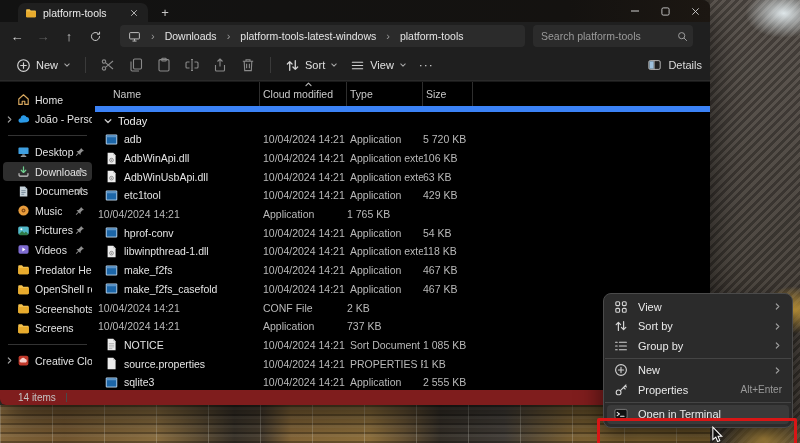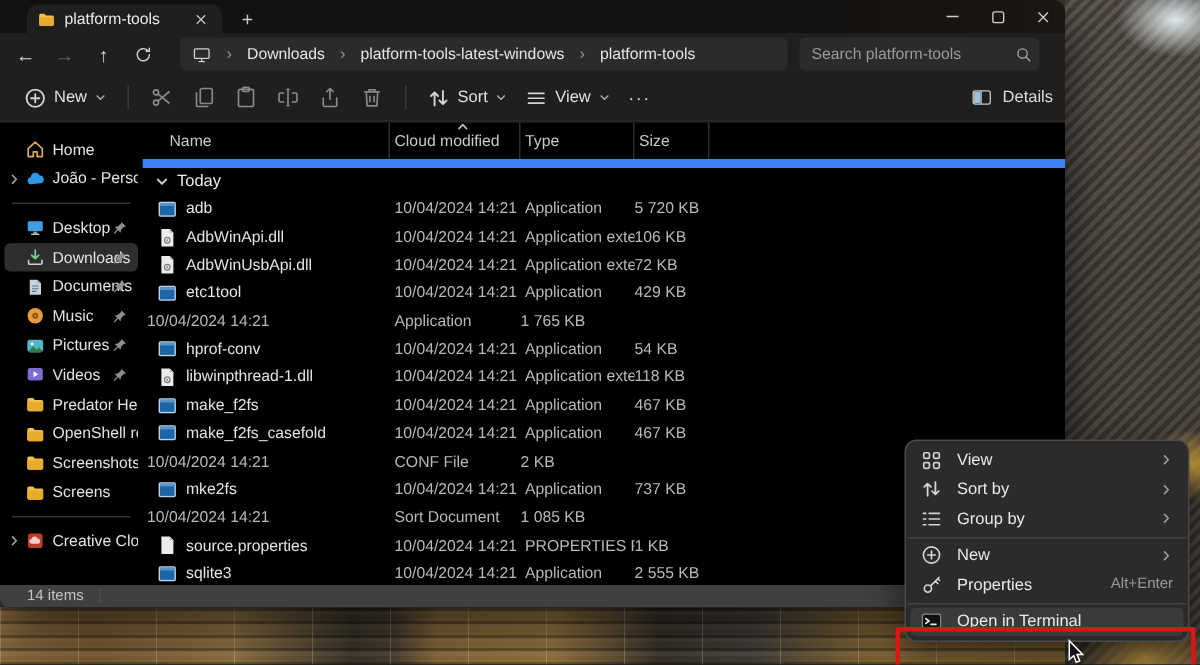--- a/index.html
+++ b/index.html
@@ -110,21 +110,21 @@
   .sortcaret { position:absolute; top:-2px; left:44px; color:#b8b8b8; display:inline-flex; }
   .grouprow { height:18px; display:flex; align-items:center; gap:5px; padding-left:8px; font-size:11px; color:#ececec; }
   .grouprow .icon { width:10px; height:10px; color:#c8c8c8; }
   .row { height:18.7px; display:grid; grid-template-columns:165px 87px 76px 50px 1fr; align-items:center; font-size:10.5px; }
   .cell-name { display:flex; align-items:center; gap:6px; padding-left:10px; color:#e4e4e4; white-space:nowrap; overflow:hidden; }
   .cell-name .icon { width:13px; height:13px; }
   .cell-date, .cell-type { padding-left:3px; color:#b9b9b9; white-space:nowrap; overflow:hidden; }
   .cell-size { text-align:left; padding-right:5px; color:#b9b9b9; white-space:nowrap; }
 
   
-  .statusbar { position:absolute; left:0; right:0; bottom:0; height:15px; background:#404040; display:flex; align-items:center; padding-left:18px; font-size:10px; color:#c4c4c4; }
+  .statusbar { position:absolute; left:0; right:0; bottom:0; height:15px; background:#7f1d1d; display:flex; align-items:center; padding-left:18px; font-size:10px; color:#c4c4c4; }
   .sb-count-div { width:1px; height:9px; background:#4a4a4a; margin-left:10px; }
 
   
   .contextmenu {
     position:absolute; left:603px; top:293px; width:190px;
     background:#2b2b2b; border:1px solid #4a4a4a; border-radius:8px;
     padding:3px 0; box-shadow:0 10px 26px rgba(0,0,0,.6); z-index:50;
   }
   .cm-item { height:19.5px; display:grid; grid-template-columns:24px 1fr auto; align-items:center; padding:0 10px; font-size:11px; color:#e9e9e9; }
   .cm-item .icon { width:14px; height:14px; }
@@ -566,21 +566,21 @@
                   <path d="M2.8 0.8h6l2.6 2.6v9.8H2.8Z" fill="#ececec"></path>
                   <path d="M8.8 0.8v2.6h2.6Z" fill="#bdbdbd"></path>
                   <circle cx="7" cy="8.8" r="2" fill="none" stroke="#7d7d7d" stroke-width="0.9"></circle>
                   <circle cx="7" cy="8.8" r="0.7" fill="#7d7d7d"></circle>
                 </svg>
               </span>
               <span>AdbWinUsbApi.dll</span>
             </div>
             <div class="cell-date">10/04/2024 14:21</div>
             <div class="cell-type">Application exten...</div>
-            <div class="cell-size">72 KB</div>
+            <div class="cell-size">63 KB</div>
             <div></div>
           </div>
           <div class="row">
             <div class="cell-name">
               <span class="icon" style="width:13px;height:13px">
                 <svg viewBox="0 0 14 14">
                   <rect x="0.8" y="1.6" width="12.4" height="10.8" rx="1.2" fill="#b9d3ea"></rect>
                   <rect x="1.8" y="2.6" width="10.4" height="8.8" fill="#1c66a8"></rect>
                   <rect x="1.8" y="2.6" width="10.4" height="2" fill="#5e95c6"></rect>
                 </svg>
@@ -663,36 +663,36 @@
             <div class="cell-size">467 KB</div>
             <div></div>
           </div>
           <div class="row">
             <div class="cell-date">10/04/2024 14:21</div>
             <div class="cell-type">CONF File</div>
             <div class="cell-size">2 KB</div>
             <div></div>
           </div>
           <div class="row">
-            <div class="cell-name">
-              <span class="icon" style="width:13px;height:13px">
-                <svg viewBox="0 0 14 14">
-                  <rect x="0.8" y="1.6" width="12.4" height="10.8" rx="1.2" fill="#b9d3ea"></rect>
-                  <rect x="1.8" y="2.6" width="10.4" height="8.8" fill="#1c66a8"></rect>
-                  <rect x="1.8" y="2.6" width="10.4" height="2" fill="#5e95c6"></rect>
-                </svg>
-              </span>
-              <span>mke2fs</span>
-            </div>
             <div class="cell-date">10/04/2024 14:21</div>
             <div class="cell-type">Application</div>
             <div class="cell-size">737 KB</div>
             <div></div>
           </div>
           <div class="row">
+            <div class="cell-name">
+              <span class="icon" style="width:13px;height:13px">
+                <svg viewBox="0 0 14 14">
+                  <path d="M2.8 0.8h6l2.6 2.6v9.8H2.8Z" fill="#ececec"></path>
+                  <path d="M8.8 0.8v2.6h2.6Z" fill="#bdbdbd"></path>
+                  <path d="M4.2 6h5.6M4.2 7.8h5.6M4.2 9.6h5.6M4.2 11.4h3.6" stroke="#9a9a9a" stroke-width="0.7"></path>
+                </svg>
+              </span>
+              <span>NOTICE</span>
+            </div>
             <div class="cell-date">10/04/2024 14:21</div>
             <div class="cell-type">Sort Document</div>
             <div class="cell-size">1 085 KB</div>
             <div></div>
           </div>
           <div class="row">
             <div class="cell-name">
               <span class="icon" style="width:13px;height:13px">
                 <svg viewBox="0 0 14 14">
                   <path d="M2.8 0.8h6l2.6 2.6v9.8H2.8Z" fill="#ececec"></path>

